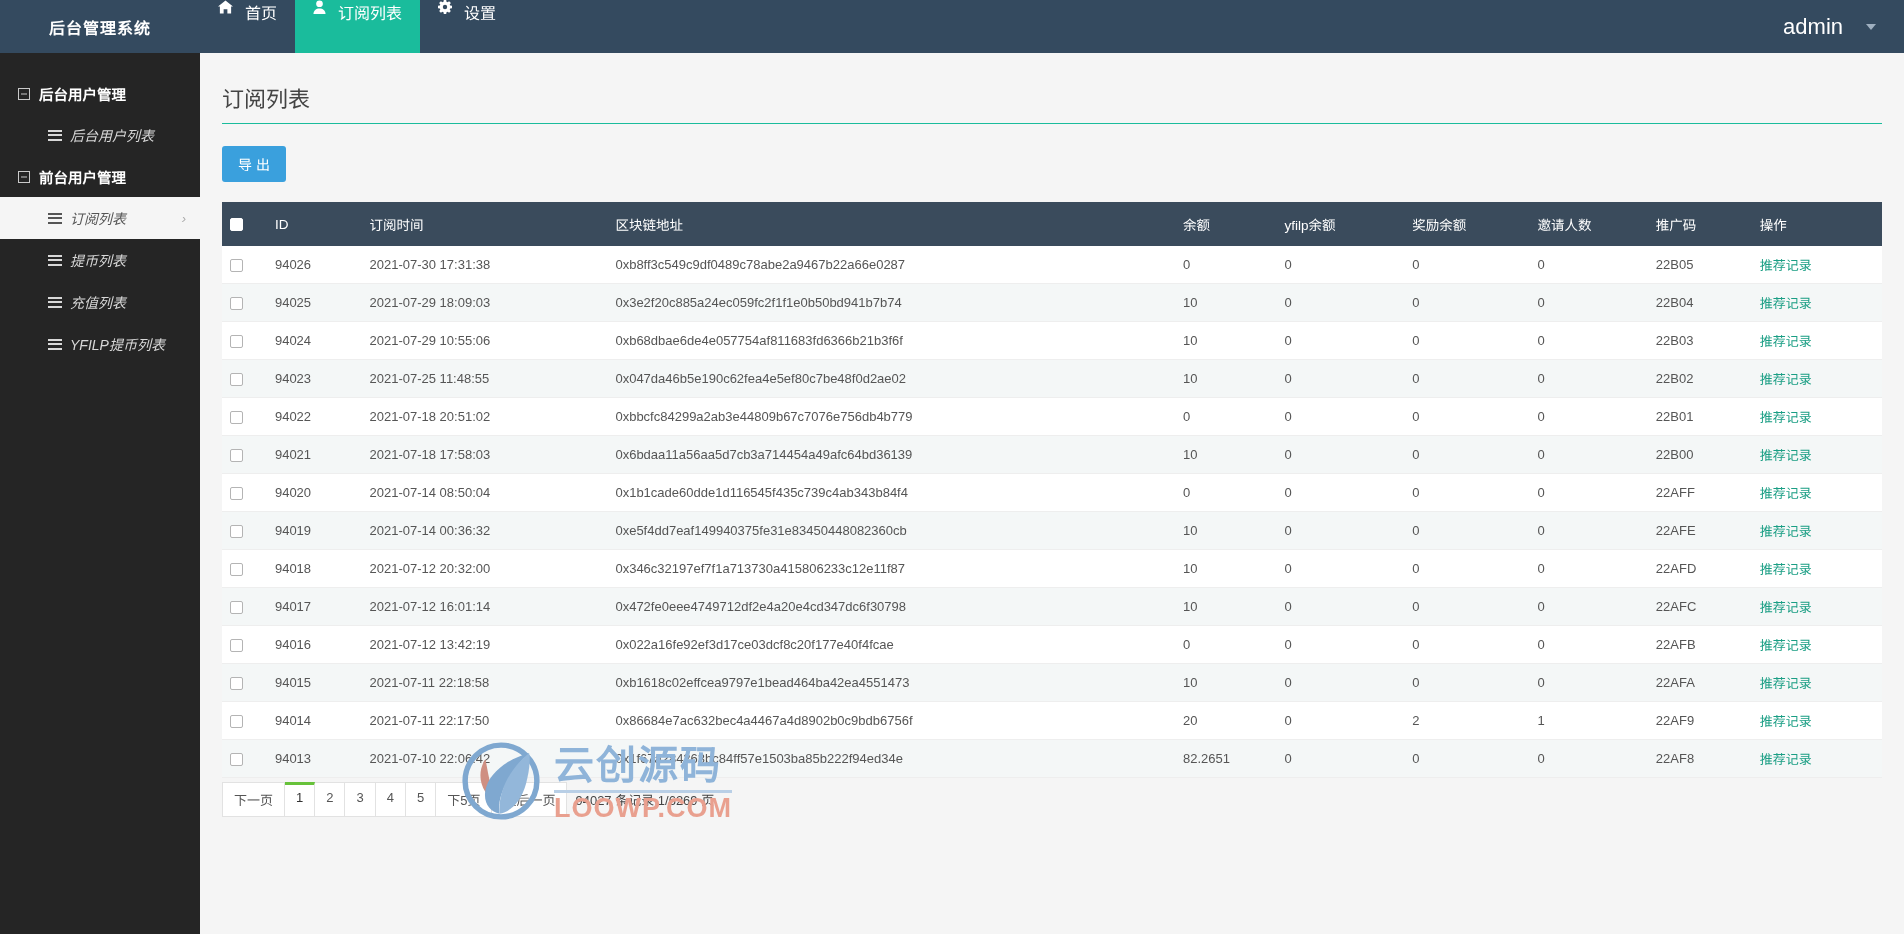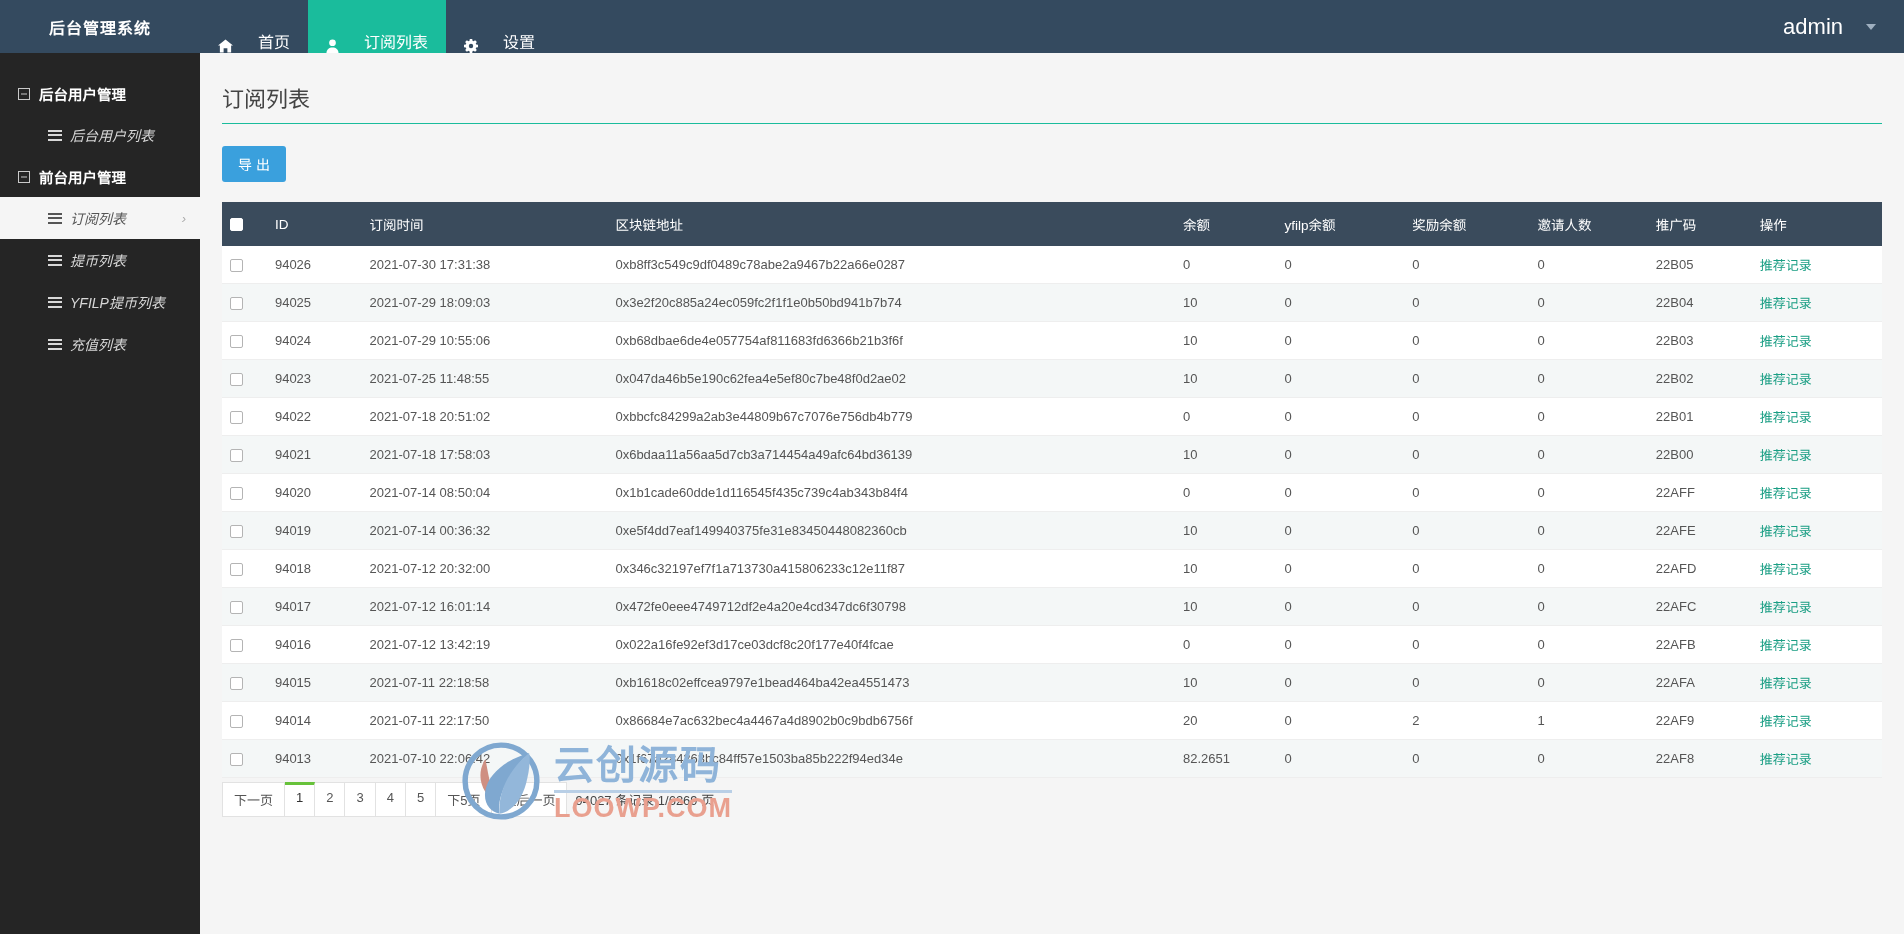--- a/index.html
+++ b/index.html
@@ -21,21 +21,21 @@
     z-index: 30;
   }
   .brand {
     width: 200px; min-width: 200px;
     display: flex; align-items: center; justify-content: center;
     color: #ffffff; font-size: 16px; font-weight: bold;
     letter-spacing: 1px;
   }
   .nav-links { display: flex; align-items: stretch; }
   .nav-item {
-    display: flex; align-items: flex-end; gap: 25px;
+    display: flex; align-items: flex-start; gap: 12px;
     padding: 0 18px;
     color: #ffffff; font-size: 16px;
     cursor: pointer; text-decoration: none;
     white-space: nowrap;
   }
   .nav-item.active { background: #1abc9c; }
   .nav-icon { display: inline-flex; align-items: center; }
   .nav-spacer { flex: 1 1 auto; }
   .nav-user {
     display: flex; align-items: center; gap: 23px;
@@ -301,29 +301,29 @@
           <i></i>
         </span>
       <span class="label">提币列表</span>
     </div>
     <div class="side-item">
       <span class="list-icon">
           <i></i>
           <i></i>
           <i></i>
         </span>
-      <span class="label">YFILP提币列表</span>
+      <span class="label">充值列表</span>
     </div>
     <div class="side-item">
       <span class="list-icon">
           <i></i>
           <i></i>
           <i></i>
         </span>
-      <span class="label">充值列表</span>
+      <span class="label">YFILP提币列表</span>
     </div>
 
   </div>
 
   <div class="content">
 
     <div class="page-head">
       <div class="page-title">订阅列表</div>
     </div>
 

